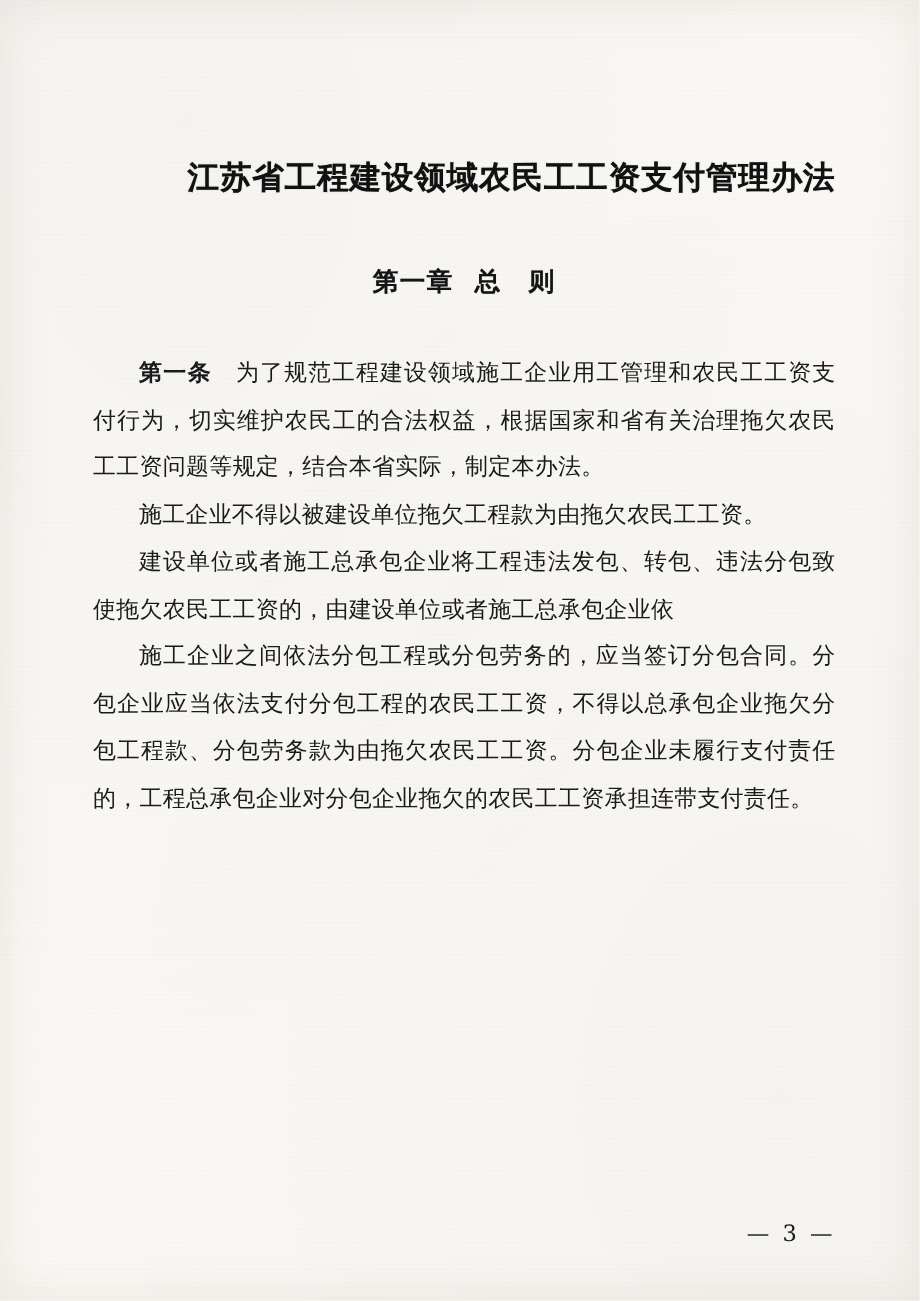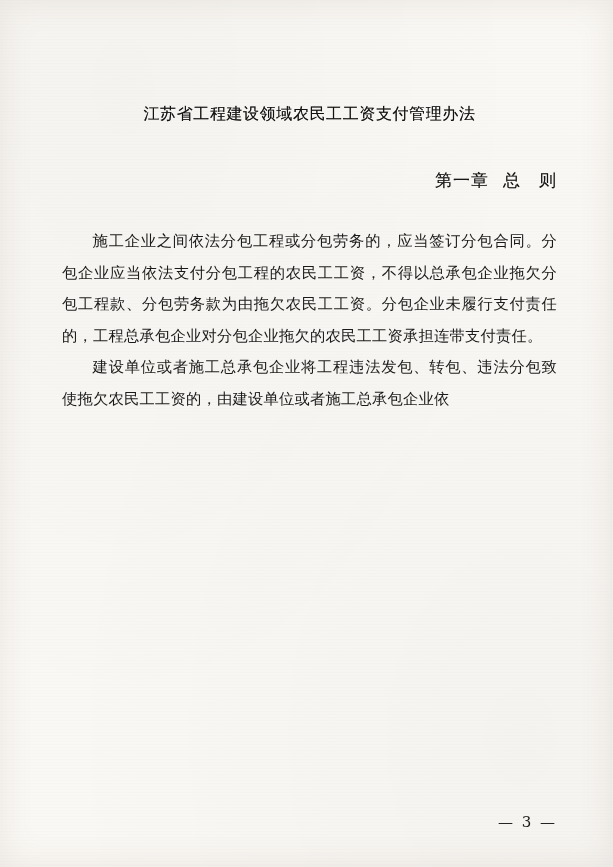--- a/index.html
+++ b/index.html
@@ -19,33 +19,33 @@
     width: 613px;
     height: 867px;
     box-sizing: border-box;
     padding: 104px 56px 40px 62px;
     background:
       radial-gradient(ellipse at 20% 10%, rgba(0,0,0,0.018), rgba(0,0,0,0) 60%),
       radial-gradient(ellipse at 85% 85%, rgba(0,0,0,0.02), rgba(0,0,0,0) 65%),
       #faf8f4;
   }
   .doc-title {
-    text-align: center;
-    font-size: 16px;
-    font-weight: normal;
+    text-align: right;
+    font-size: 21px;
+    font-weight: bold;
     letter-spacing: 0.6px;
     color: #111;
     margin: 0 0 44px 0;
     font-family: "DejaVu Serif", "Liberation Serif", serif;
     text-shadow: 0 0 0.6px rgba(0,0,0,0.5);
   }
   .chapter-heading {
-    text-align: right;
+    text-align: center;
     font-size: 17px;
-    font-weight: normal;
+    font-weight: bold;
     letter-spacing: 1px;
     margin: 0 0 34px 0;
     color: #141414;
     text-shadow: 0 0 0.5px rgba(0,0,0,0.4);
   }
   .chapter-heading .gap {
     display: inline-block;
     width: 14px;
   }
   .body-block {
@@ -98,30 +98,36 @@
 <div class="page">
 
   <h1 class="doc-title">江苏省工程建设领域农民工工资支付管理办法</h1>
 
   <div class="chapter-heading">
     <span>第一章</span><span class="gap"></span><span>总　则</span>
   </div>
 
   <div class="body-block">
 
-
+    <p class="para">
+      <span class="art-label">第一条</span><span class="art-sep"></span><span>为了规范工程建设领域施工企业用工管理和农民工工资支付行为，切实维护农民工的合法权益，根据国家和省有关治理拖欠农民工工资问题等规定，结合本省实际，制定本办法。</span>
+    </p>
 
 
 
     <p class="para">
-      <span>施工企业之间依法分包工程或分包劳务的，应当签订分包合同。分包企业应当依法支付分包工程的农民工工资，不得以总承包企业拖欠分包工程款、分包劳务款为由拖欠农民工工资。分包企业未履行支付责任的，工程总承包企业对分包企业拖欠的农民工工资承担连带支付责任。</span>
+      <span>施工企业不得以被建设单位拖欠工程款为由拖欠农民工工资。</span>
     </p>
 
     <p class="para">
       <span>建设单位或者施工总承包企业将工程违法发包、转包、违法分包致使拖欠农民工工资的，由建设单位或者施工总承包企业依</span>
+    </p>
+
+    <p class="para">
+      <span>施工企业之间依法分包工程或分包劳务的，应当签订分包合同。分包企业应当依法支付分包工程的农民工工资，不得以总承包企业拖欠分包工程款、分包劳务款为由拖欠农民工工资。分包企业未履行支付责任的，工程总承包企业对分包企业拖欠的农民工工资承担连带支付责任。</span>
     </p>
 
   </div>
 
   <div class="page-number">— 3 —</div>
 
   <div class="scan-noise"></div>
   <div class="edge-shade"></div>
 </div>
 

